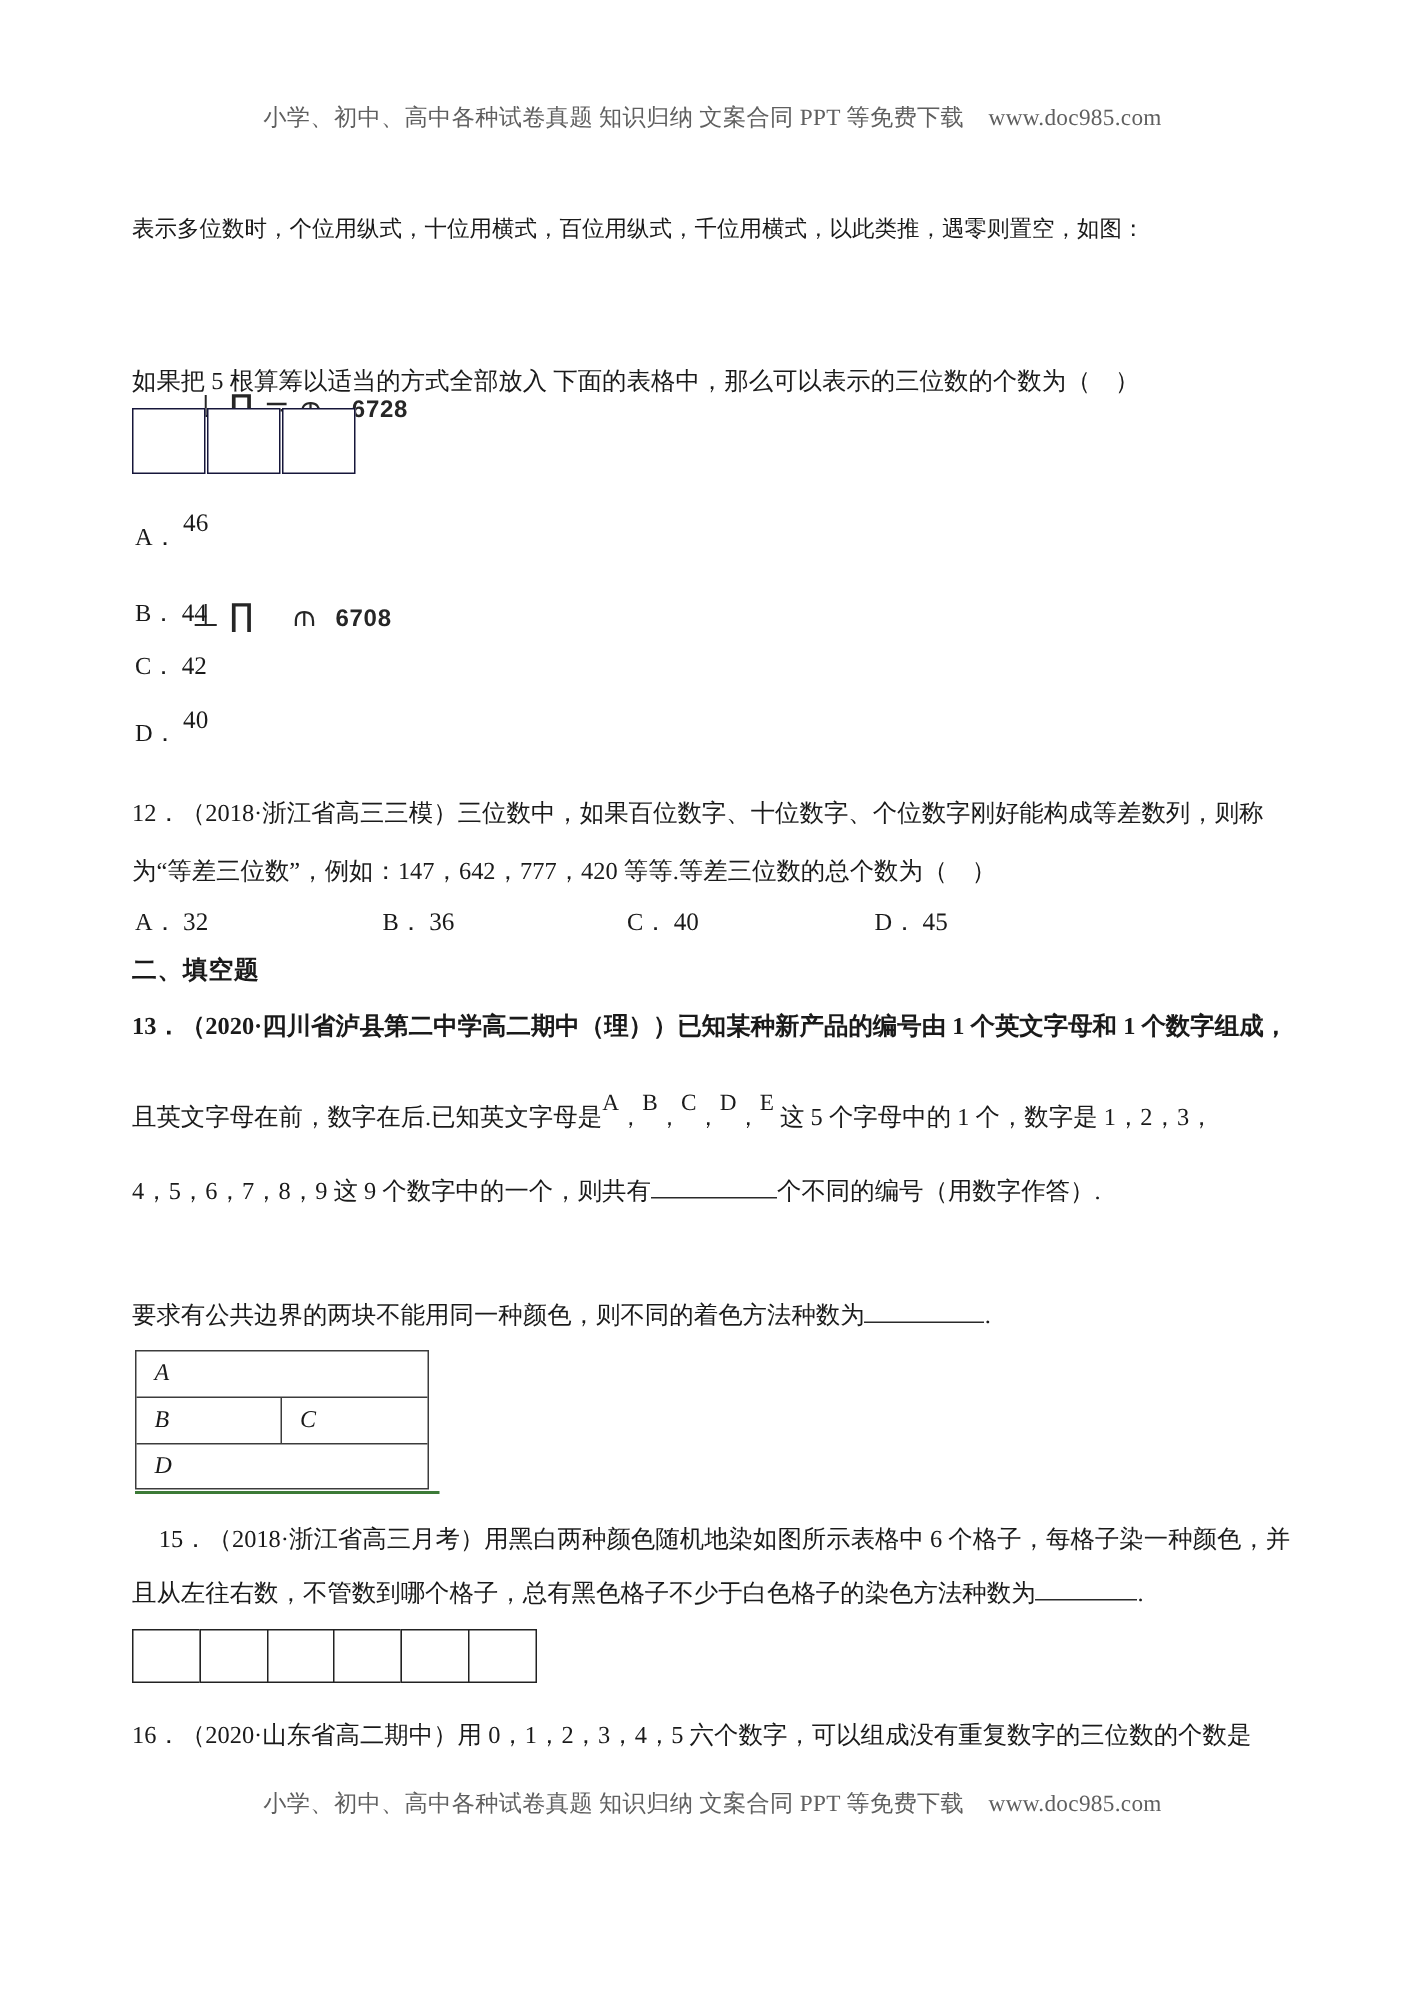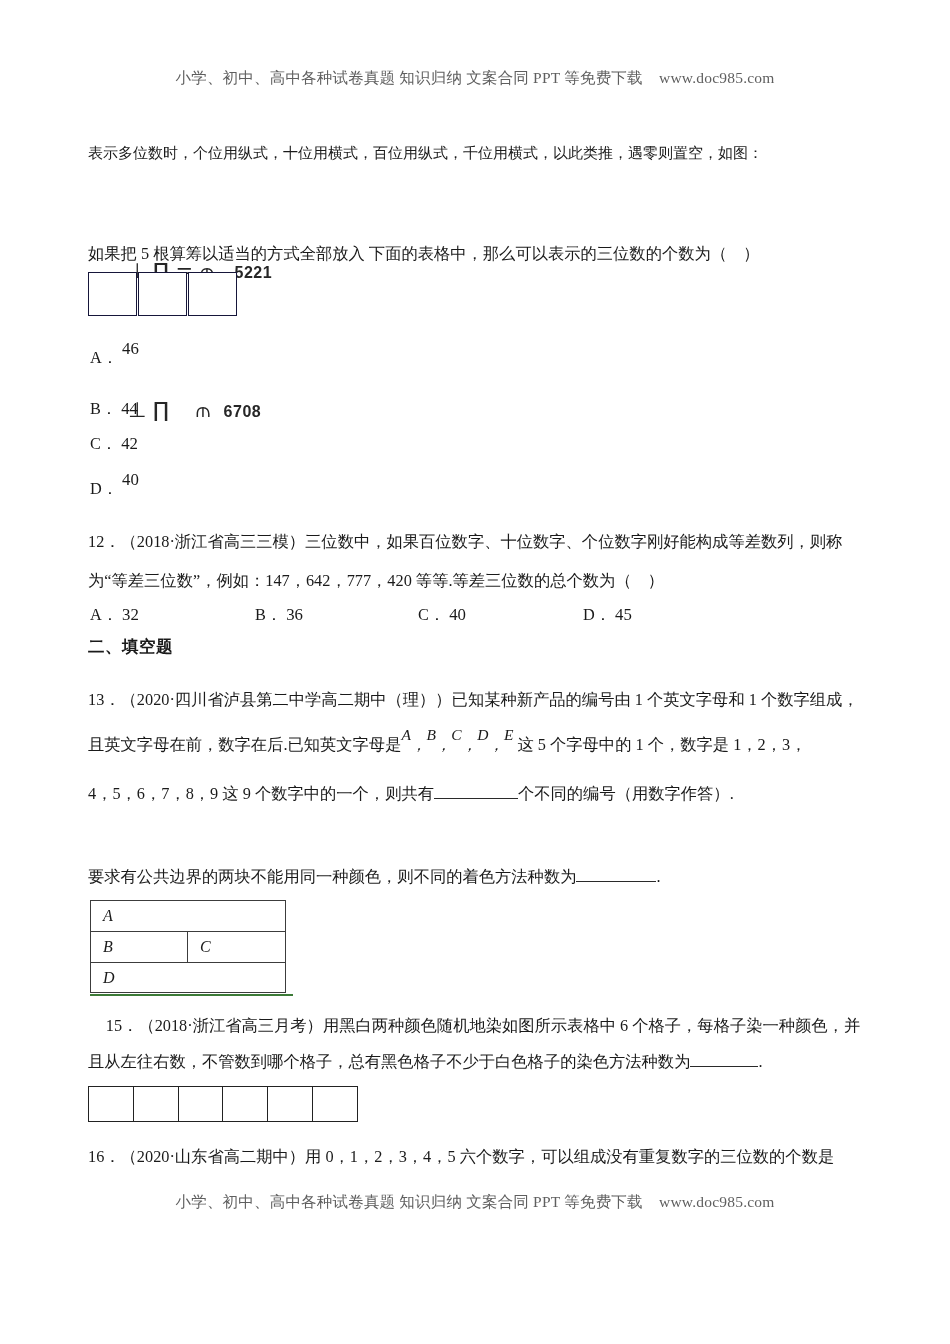--- a/index.html
+++ b/index.html
@@ -132,21 +132,20 @@
   .region-fig .sub.divider { border-right: 1.3px solid #3c3c3c; }
   .green-rule {
     position: absolute;
     height: 2px;
     background: #3c7a37;
   }
 
   
   .mathletters {
     position: absolute;
-    font-style: italic;
     font-size: 15.5px;
     font-family: "Liberation Serif", serif;
     white-space: pre;
   }
   .mathletters .ch {
     position: relative;
     top: -10px;
   }
 
   .fillblank {
@@ -163,21 +162,21 @@
   <div class="running-head top">
     <span>小学、初中、高中各种试卷真题 知识归纳 文案合同 PPT 等免费下载</span>
     <span>&nbsp;&nbsp;</span>
     <span class="url">www.doc985.com</span>
   </div>
 
   <div class="body-block" style="top:142px;">表示多位数时，个位用纵式，十位用横式，百位用纵式，千位用横式，以此类推，遇零则置空，如图：</div>
 
   <div class="rods" style="top:175px;">
     <div>
-      <span>⊥ ∏ = ⫙</span><span>&nbsp;&nbsp;&nbsp;</span><span class="num">5221</span>
+      <span>⊥ ∏ = ⫙</span><span>&nbsp;&nbsp;&nbsp;</span><span class="num">6728</span>
     </div>
     <div>
       <span>⊥ ∏    ⫙</span><span>&nbsp;&nbsp;</span><span class="num">6708</span>
     </div>
   </div>
 
   <div class="q-line" style="top:243px;">如果把 5 根算筹以适当的方式全部放入 下面的表格中，那么可以表示的三位数的个数为（　）</div>
 
   <div class="grid" style="top:272px; left:88px;">
     <div class="cell" style="width:49px;height:44px;"></div>
@@ -209,21 +208,21 @@
   </div>
   <div class="choice" style="top:604px; left:418px;">
     <span class="lbl">C．</span><span class="val-mid">40</span>
   </div>
   <div class="choice" style="top:604px; left:583px;">
     <span class="lbl">D．</span><span class="val-mid">45</span>
   </div>
 
   <div class="section-title" style="top:636px;">二、填空题</div>
 
-  <div class="q-line" style="top:689px;">13．（2020·四川省泸县第二中学高二期中（理））已知某种新产品的编号由 1 个英文字母和 1 个数字组成，</div>
+  <div class="q-line" style="top:673px;font-weight:bold;">13．（2020·四川省泸县第二中学高二期中（理））已知某种新产品的编号由 1 个英文字母和 1 个数字组成，</div>
 
   <div class="q-line" style="top:734px;">
     <span>且英文字母在前，数字在后.已知英文字母是</span><span class="mathletters" style="position:relative;top:0;"><span class="ch">A</span><span>，</span><span class="ch">B</span><span>，</span><span class="ch">C</span><span>，</span><span class="ch">D</span><span>，</span><span class="ch">E</span></span><span>&nbsp;</span><span>这 5 个字母中的 1 个，数字是 1，2，3，</span>
   </div>
 
   <div class="q-line" style="top:783px;">
     <span>4，5，6，7，8，9 这 9 个数字中的一个，则共有</span><span class="fillblank" style="width:84px;"></span><span>个不同的编号（用数字作答）.</span>
   </div>
 
   <div class="q-line" style="top:866px;">

